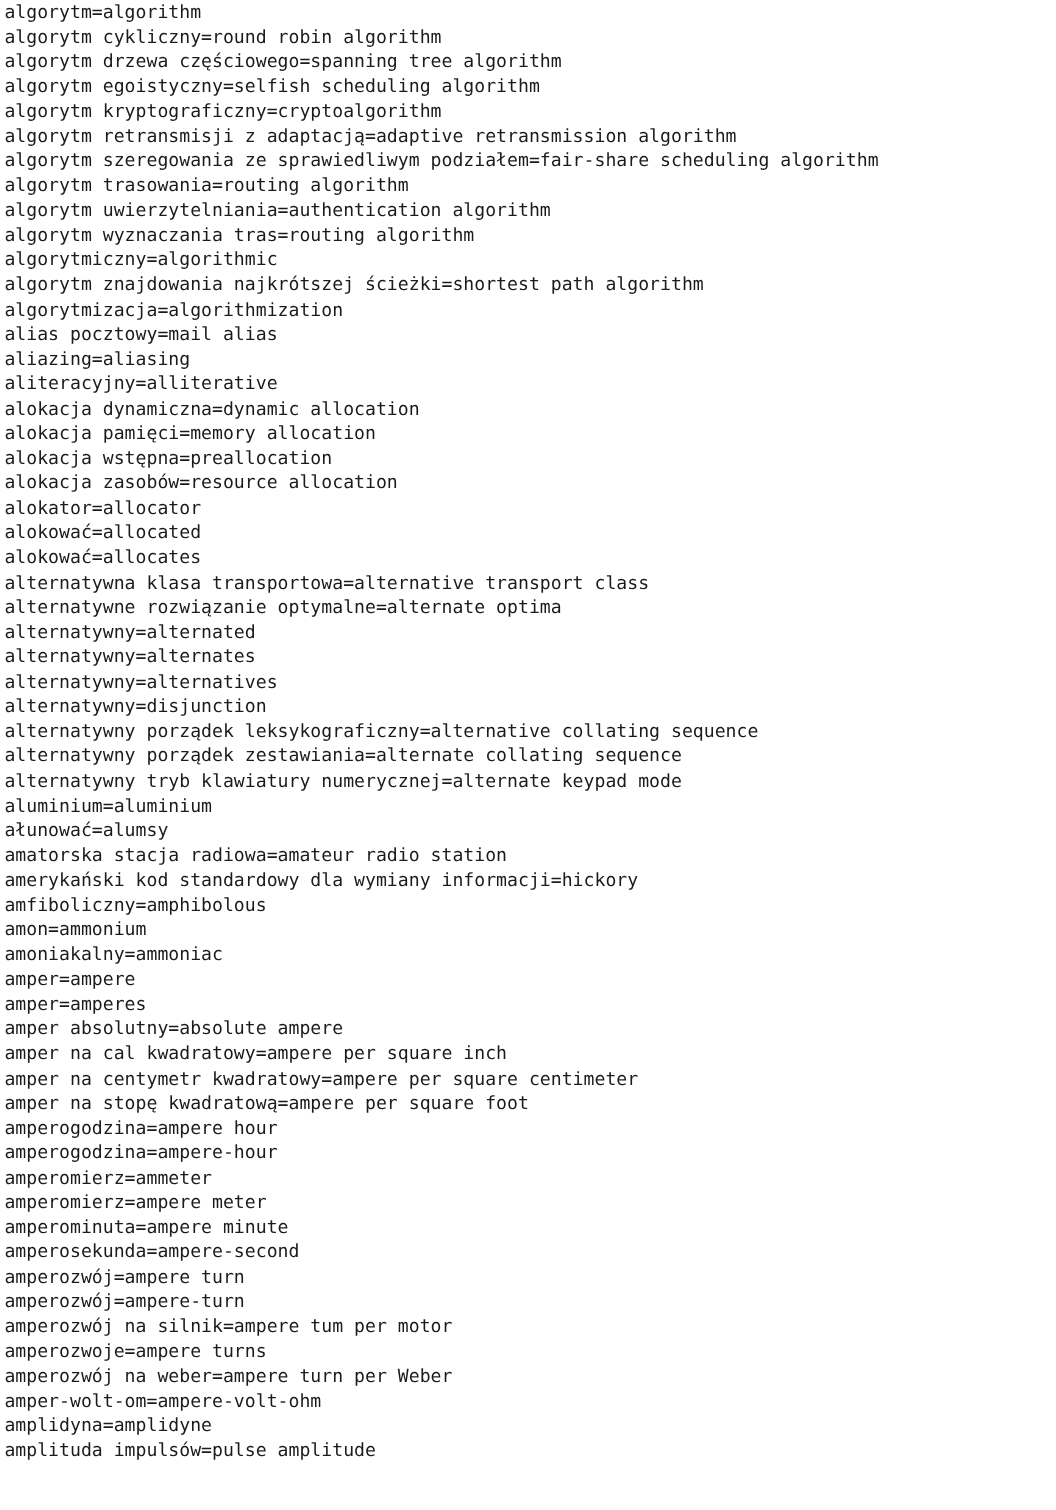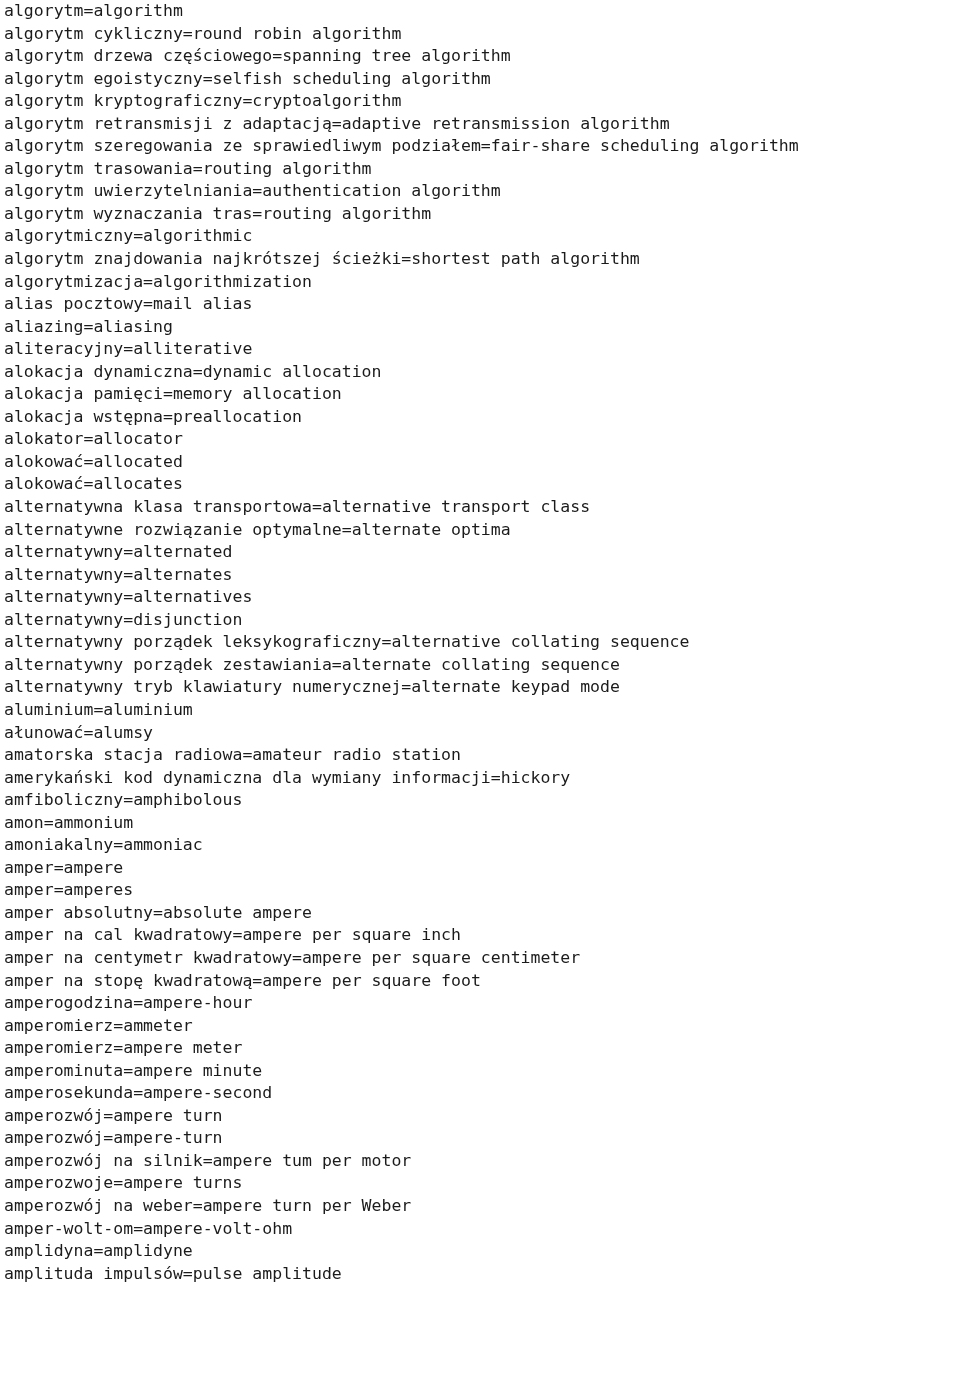--- a/index.html
+++ b/index.html
@@ -44,45 +44,47 @@
     <div class="entry">algorytm wyznaczania tras=routing algorithm</div>
     <div class="entry">algorytmiczny=algorithmic</div>
     <div class="entry">algorytm znajdowania najkrótszej ścieżki=shortest path algorithm</div>
     <div class="entry">algorytmizacja=algorithmization</div>
     <div class="entry">alias pocztowy=mail alias</div>
     <div class="entry">aliazing=aliasing</div>
     <div class="entry">aliteracyjny=alliterative</div>
     <div class="entry">alokacja dynamiczna=dynamic allocation</div>
     <div class="entry">alokacja pamięci=memory allocation</div>
     <div class="entry">alokacja wstępna=preallocation</div>
+    <div class="entry">alokacja zasobów=resource allocation</div>
     <div class="entry">alokator=allocator</div>
     <div class="entry">alokować=allocated</div>
     <div class="entry">alokować=allocates</div>
     <div class="entry">alternatywna klasa transportowa=alternative transport class</div>
     <div class="entry">alternatywne rozwiązanie optymalne=alternate optima</div>
     <div class="entry">alternatywny=alternated</div>
     <div class="entry">alternatywny=alternates</div>
     <div class="entry">alternatywny=alternatives</div>
     <div class="entry">alternatywny=disjunction</div>
     <div class="entry">alternatywny porządek leksykograficzny=alternative collating sequence</div>
     <div class="entry">alternatywny porządek zestawiania=alternate collating sequence</div>
     <div class="entry">alternatywny tryb klawiatury numerycznej=alternate keypad mode</div>
     <div class="entry">aluminium=aluminium</div>
     <div class="entry">ałunować=alumsy</div>
     <div class="entry">amatorska stacja radiowa=amateur radio station</div>
-    <div class="entry">amerykański kod dynamiczna dla wymiany informacji=hickory</div>
+    <div class="entry">amerykański kod standardowy dla wymiany informacji=hickory</div>
     <div class="entry">amfiboliczny=amphibolous</div>
     <div class="entry">amon=ammonium</div>
     <div class="entry">amoniakalny=ammoniac</div>
     <div class="entry">amper=ampere</div>
     <div class="entry">amper=amperes</div>
     <div class="entry">amper absolutny=absolute ampere</div>
     <div class="entry">amper na cal kwadratowy=ampere per square inch</div>
     <div class="entry">amper na centymetr kwadratowy=ampere per square centimeter</div>
     <div class="entry">amper na stopę kwadratową=ampere per square foot</div>
+    <div class="entry">amperogodzina=ampere hour</div>
     <div class="entry">amperogodzina=ampere-hour</div>
     <div class="entry">amperomierz=ammeter</div>
     <div class="entry">amperomierz=ampere meter</div>
     <div class="entry">amperominuta=ampere minute</div>
     <div class="entry">amperosekunda=ampere-second</div>
     <div class="entry">amperozwój=ampere turn</div>
     <div class="entry">amperozwój=ampere-turn</div>
     <div class="entry">amperozwój na silnik=ampere tum per motor</div>
     <div class="entry">amperozwoje=ampere turns</div>
     <div class="entry">amperozwój na weber=ampere turn per Weber</div>

